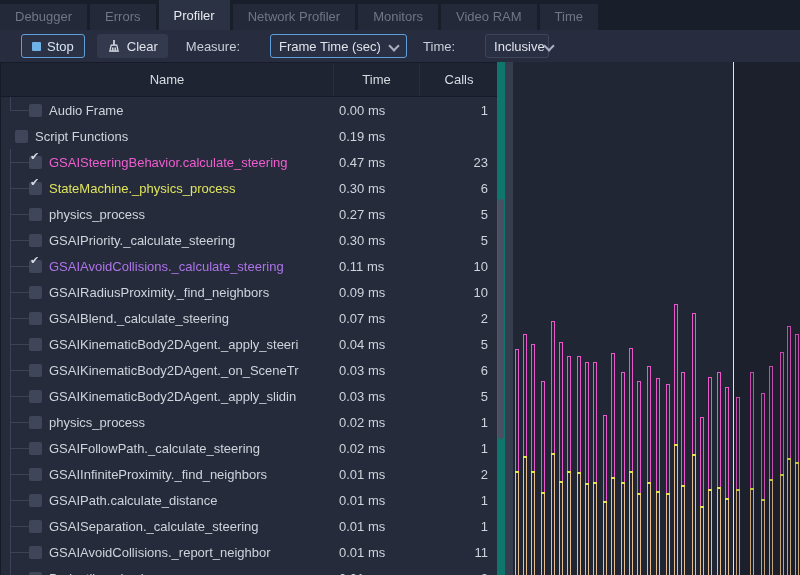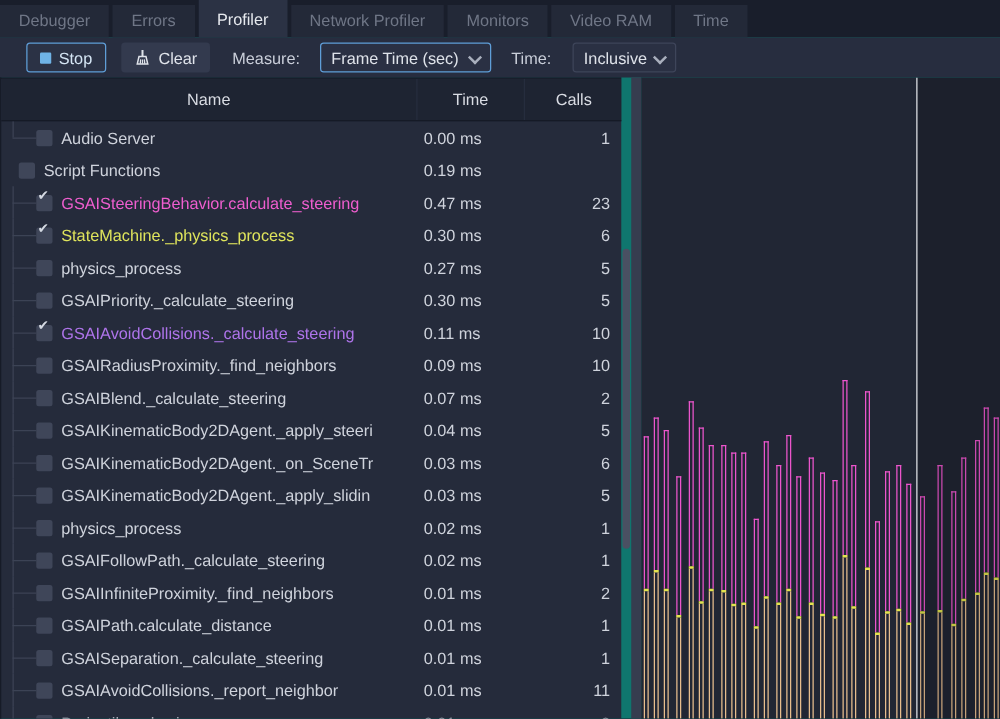--- a/index.html
+++ b/index.html
@@ -20,22 +20,22 @@
   .btn { height:24px; display:flex; align-items:center; gap:6px; padding:0 10px;
          border-radius:3px; color:#dfe3ea; }
   .btn-stop { margin-left:21px; background:#2b3245; border:1px solid #5f9ed8; color:#d5e5f4; }
   .stop-square { width:9px; height:9px; background:#6fb3e6; border-radius:1px; display:inline-block; }
   .btn-clear { margin-left:12px; background:#333a4e; }
   .lbl { color:#c9ced9; }
   .lbl-measure { margin-left:18px; }
   .lbl-time { margin-left:16px; }
   .dropdown { height:24px; display:flex; align-items:center; justify-content:space-between;
               padding:0 8px; border-radius:3px; background:#2a3043; color:#dfe3ea; }
-  .dd-measure { margin-left:16px; width:137px; border:1px solid #5f9ed8; }
-  .dd-time { margin-left:17px; width:83px; border:1px solid #3e455a; }
+  .dd-measure { margin-left:30px; width:137px; border:1px solid #5f9ed8; }
+  .dd-time { margin-left:30px; width:64px; border:1px solid #3e455a; }
   .chev { width:8px; height:8px; position:relative; top:-2px; }
   .chev:before { content:""; position:absolute; left:0; top:2px; width:6px; height:6px;
                  border-right:2px solid #a9afbd; border-bottom:2px solid #a9afbd;
                  transform:rotate(45deg); }
 
   
   .content { position:absolute; left:0; top:62px; width:800px; height:513px; }
   .table-panel { position:absolute; left:0; top:0; width:497px; height:513px; background:#252b3b;
                  border-left:1px solid #161b27; border-top:1px solid #161b27; overflow:hidden; }
   .thead { position:absolute; left:0; top:0; width:497px; height:34px; background:#1e2432;
@@ -121,21 +121,21 @@
         <div>Name</div>
         <div>Time</div>
         <div>Calls</div>
       </div>
       <div class="trows">
           <div class="trow indent1">
             <i class="vguide half"></i>
             <i class="hguide"></i>
             <div class="cell-name">
               <span class="cb"></span>
-              <span>Audio Server</span>
+              <span>Audio Frame</span>
             </div>
             <div class="cell-time">0.00 ms</div>
             <div class="cell-calls">1</div>
           </div>
           <div class="trow indent0">
             <div class="cell-name">
               <span class="cb"></span>
               <span>Script Functions</span>
             </div>
             <div class="cell-time">0.19 ms</div>

